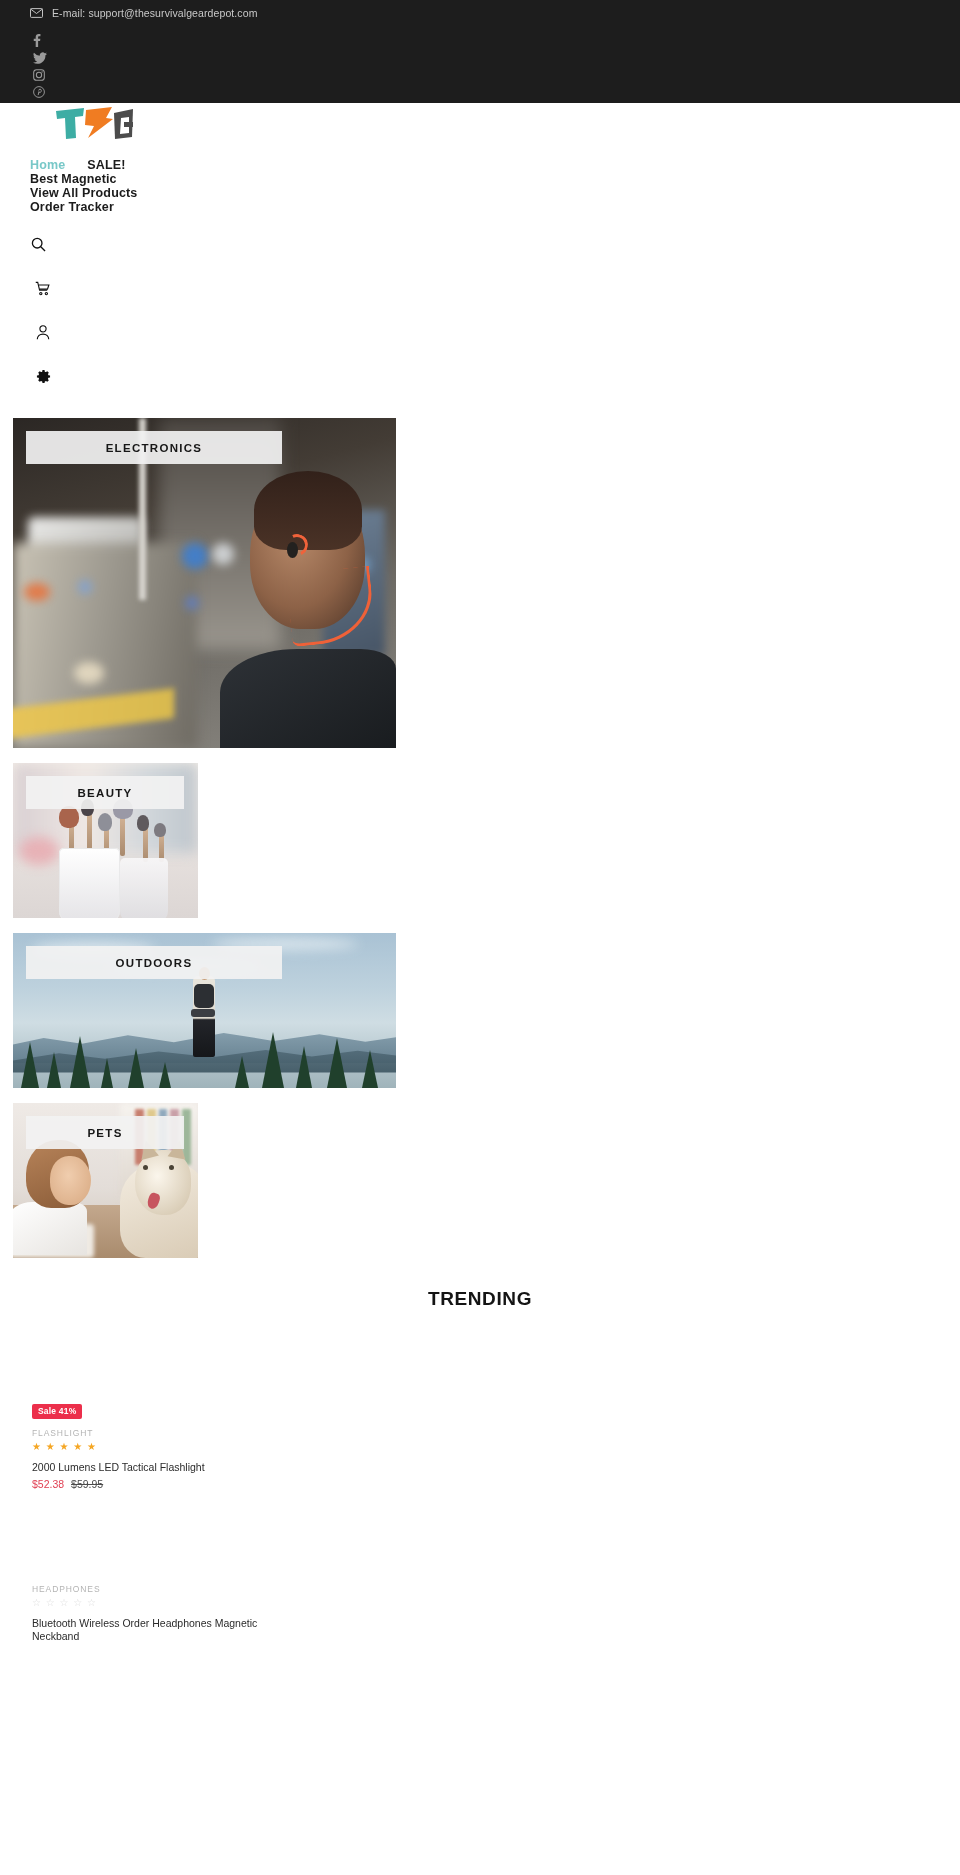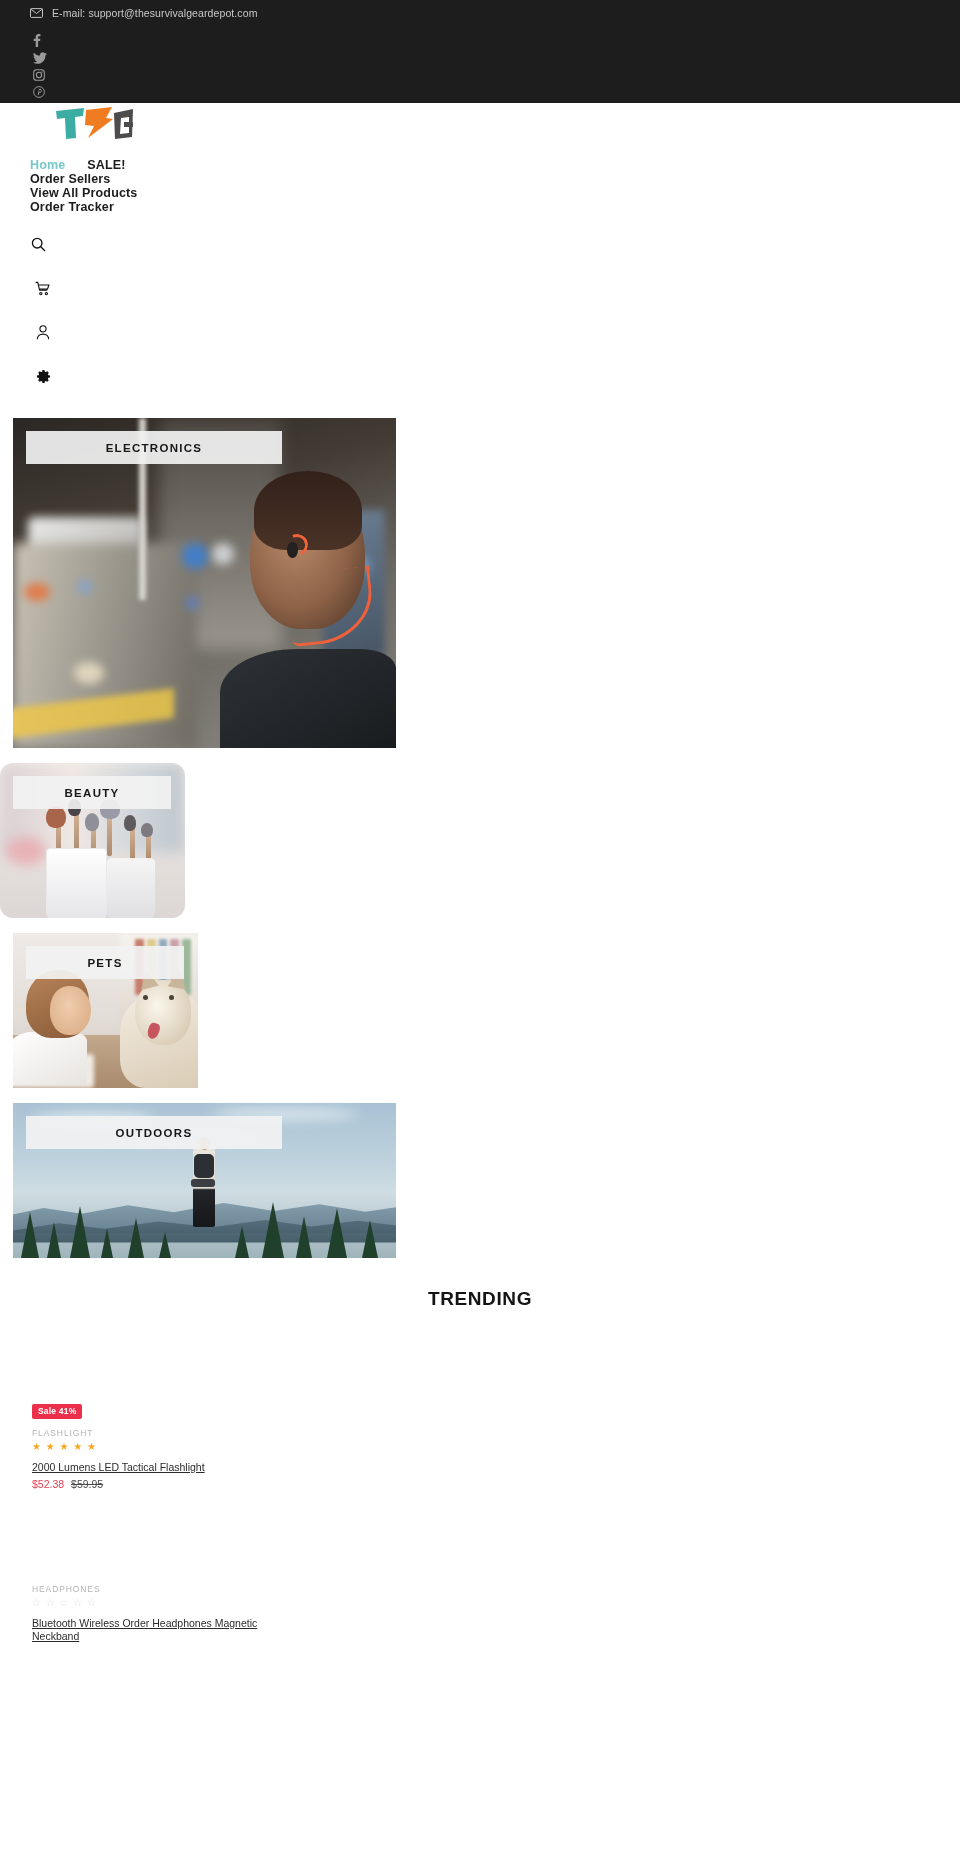--- a/index.html
+++ b/index.html
@@ -71,21 +71,21 @@
   .icon-btn.user { margin-left:5px; }
   .icon-btn.gear { margin-left:5px; }
 
   
   .categories { position:absolute; left:0; top:418px; width:960px;text-align:right; }
   .cat-card {
     position:relative; overflow:hidden;
     margin-bottom:15px;
   }
   .cat-card.electronics { margin-left:13px; width:383px; height:330px; }
-  .cat-card.beauty      { margin-left:0; width:185px; height:155px;border-radius:13px; }
+  .cat-card.beauty      { margin-left:13px; width:185px; height:155px; }
   .cat-card.pets        { margin-left:13px; width:185px; height:155px; }
   .cat-card.outdoors    { margin-left:13px; width:383px; height:155px; }
 
   .cat-label {
     position:absolute; left:13px; top:13px;
     height:33px; background:rgba(242,242,242,0.92);
     display:flex; align-items:center; justify-content:center;
     font-size:11.5px; font-weight:bold; letter-spacing:1.3px;
     color:#171717; z-index:3;
   }
@@ -317,21 +317,20 @@
   .prod-cat {
     font-size:8.5px; color:#b4b4b4; letter-spacing:0.9px;
     margin-top:9px; text-transform:uppercase;
   }
   .stars { margin-top:3px; font-size:10px; letter-spacing:1px; line-height:12px; }
   .stars.filled { color:#f5a623; }
   .stars.empty  { color:#dcdcdc; }
   .prod-title {
     font-size:10.5px; color:#2b2b2b; margin-top:8px; line-height:13px;
     max-width:260px;
-    text-decoration:underline;
   }
   .prod-price { margin-top:4px; font-size:10.5px; line-height:13px; }
   .price-now { color:#e03f52; }
   .price-old { color:#4a4a4a; text-decoration:line-through; margin-left:4px;text-align:center; }
 </style>
 </head>
 <body>
 
 <div class="topbar">
   <div class="topbar-email">
@@ -388,21 +387,21 @@
       </g>
     </svg>
   </div>
 
   <nav class="nav">
     <div class="nav-row-top">
       <span class="nav-link active">Home</span>
       <span class="nav-link">SALE!</span>
     </div>
     <div class="nav-stack">
-      <span class="nav-link">Order Sellers</span>
+      <span class="nav-link">Best Magnetic</span>
       <span class="nav-link">View All Products</span>
       <span class="nav-link">Order Tracker</span>
     </div>
   </nav>
 
   <div class="icon-col">
     <span class="icon-btn search">
       <svg width="15" height="15" viewBox="0 0 16 16" fill="none" stroke="#111" stroke-width="1.4">
           <circle cx="6.6" cy="6.6" r="5.1"></circle>
           <line x1="10.4" y1="10.4" x2="15" y2="15"></line>
@@ -472,46 +471,20 @@
       <div class="handle" style="left:58%;bottom:40%;height:30%"></div>
       <div class="br" style="left:54%;bottom:64%;width:20px;height:20px;background:#9a99a6;"></div>
       <div class="handle" style="left:70%;bottom:36%;height:26%"></div>
       <div class="br" style="left:67%;bottom:56%;width:12px;height:16px;background:#5f5a5d;"></div>
       <div class="handle" style="left:79%;bottom:36%;height:22%"></div>
       <div class="br" style="left:76%;bottom:52%;width:12px;height:14px;background:#7d7a80;"></div>
       <div class="cup cup2"></div>
         <div class="cup cup1"></div>
     </div>
     <div class="cat-label">BEAUTY</div>
-  </div>
-
-  <div class="cat-card pets">
-    <div class="cat-photo ph-pets">
-      <div class="shelf"></div>
-      <div class="books">
-          <i style="background:#c77f6e"></i>
-          <i style="background:#dfc98d"></i>
-          <i style="background:#8fa9bd"></i>
-          <i style="background:#c9a0a8"></i>
-          <i style="background:#9db79a"></i>
-        </div>
-      <div class="floor"></div>
-        <div class="rug"></div>
-      <div class="dogbody"></div>
-        <div class="doghead"></div>
-      <div class="ear ear1"></div>
-        <div class="ear ear2"></div>
-      <div class="eye eye1"></div>
-        <div class="eye eye2"></div>
-        <div class="tongue"></div>
-      <div class="girlshirt"></div>
-        <div class="girlhair"></div>
-        <div class="girlface"></div>
-    </div>
-    <div class="cat-label">PETS</div>
   </div>
 
   <div class="cat-card outdoors">
     <div class="cat-photo ph-out">
       <div class="cloud c1"></div>
         <div class="cloud c2"></div>
         <div class="cloud c3"></div>
       <div class="ridge"></div>
         <div class="ridge2"></div>
       <div class="hiker-body"></div>
@@ -527,20 +500,46 @@
         <span class="tree" style="left:38%;border-left-width:6px;border-right-width:6px;border-bottom-width:26px;"></span>
         <span class="tree" style="left:58%;border-left-width:7px;border-right-width:7px;border-bottom-width:32px;"></span>
         <span class="tree" style="left:65%;border-left-width:11px;border-right-width:11px;border-bottom-width:56px;"></span>
         <span class="tree" style="left:74%;border-left-width:8px;border-right-width:8px;border-bottom-width:42px;"></span>
         <span class="tree" style="left:82%;border-left-width:10px;border-right-width:10px;border-bottom-width:50px;"></span>
         <span class="tree" style="left:91%;border-left-width:8px;border-right-width:8px;border-bottom-width:38px;"></span>
       </div>
     </div>
     <div class="cat-label">OUTDOORS</div>
   </div>
+
+  <div class="cat-card pets">
+    <div class="cat-photo ph-pets">
+      <div class="shelf"></div>
+      <div class="books">
+          <i style="background:#c77f6e"></i>
+          <i style="background:#dfc98d"></i>
+          <i style="background:#8fa9bd"></i>
+          <i style="background:#c9a0a8"></i>
+          <i style="background:#9db79a"></i>
+        </div>
+      <div class="floor"></div>
+        <div class="rug"></div>
+      <div class="dogbody"></div>
+        <div class="doghead"></div>
+      <div class="ear ear1"></div>
+        <div class="ear ear2"></div>
+      <div class="eye eye1"></div>
+        <div class="eye eye2"></div>
+        <div class="tongue"></div>
+      <div class="girlshirt"></div>
+        <div class="girlhair"></div>
+        <div class="girlface"></div>
+    </div>
+    <div class="cat-label">PETS</div>
+  </div>
 </div>
 
 <div class="trending">
   <div class="trending-title">TRENDING</div>
 </div>
 
 <div class="products">
 
   <div class="product">
     <div class="prod-media"></div>

